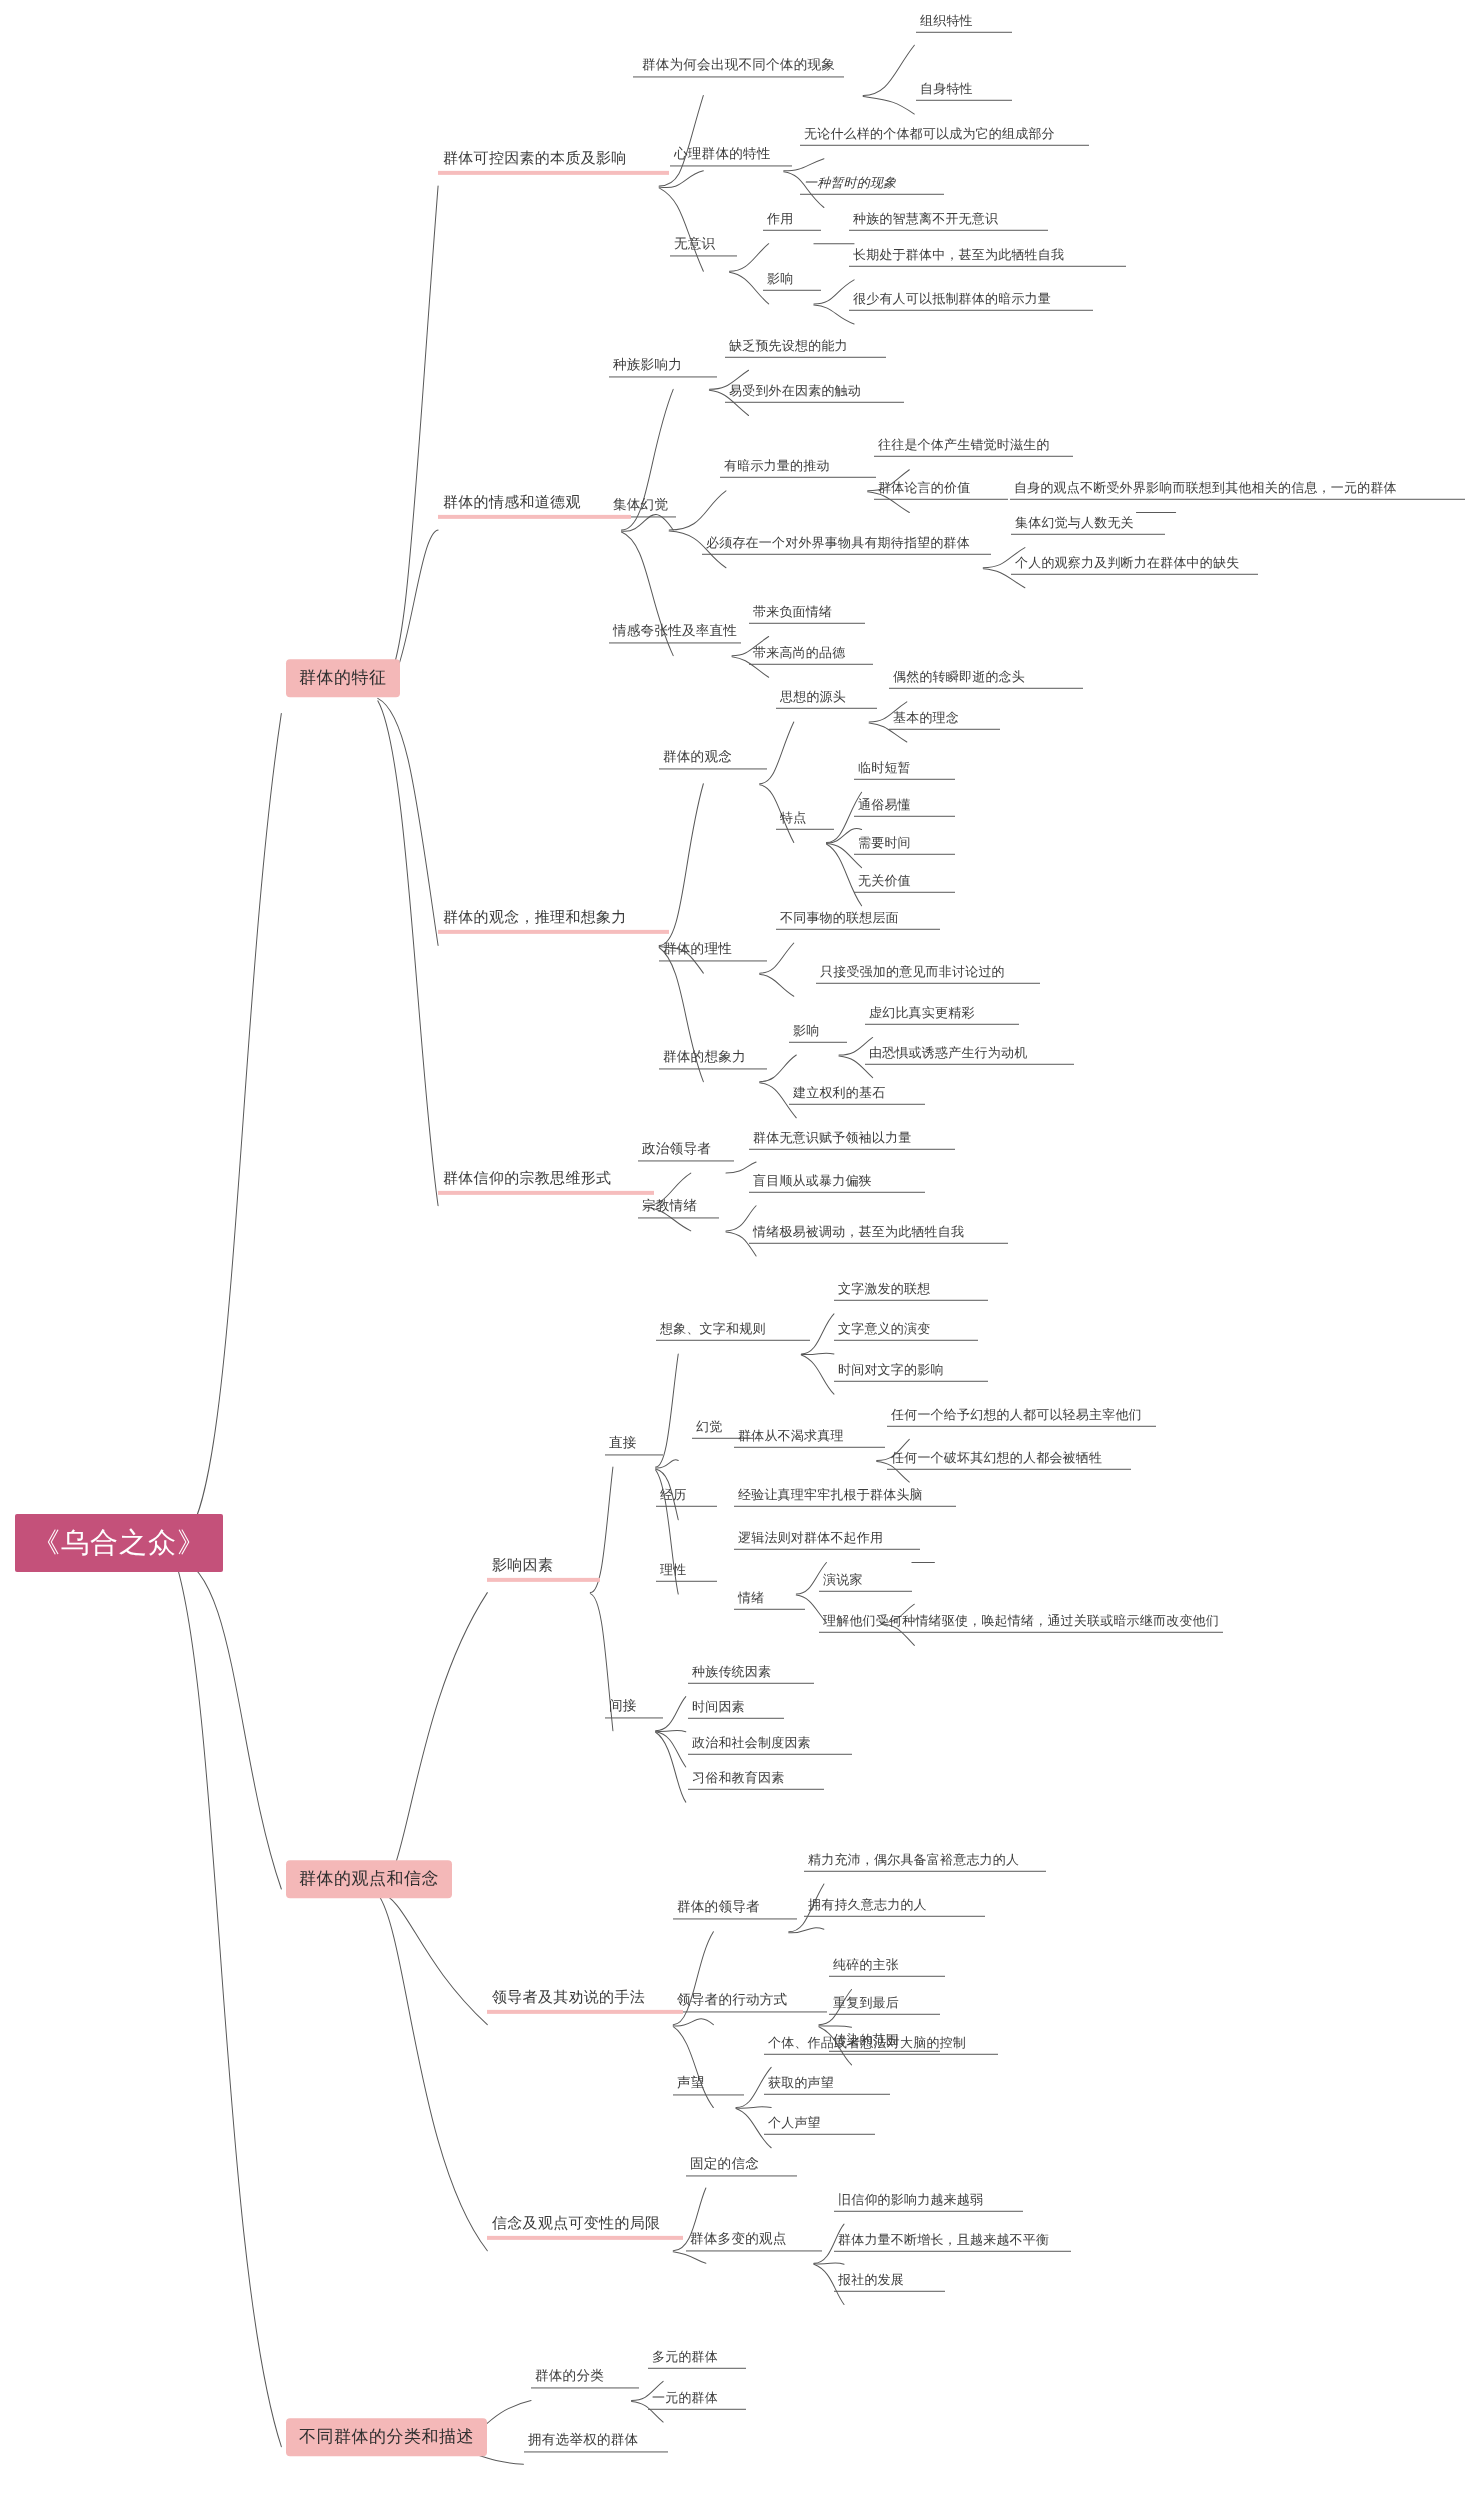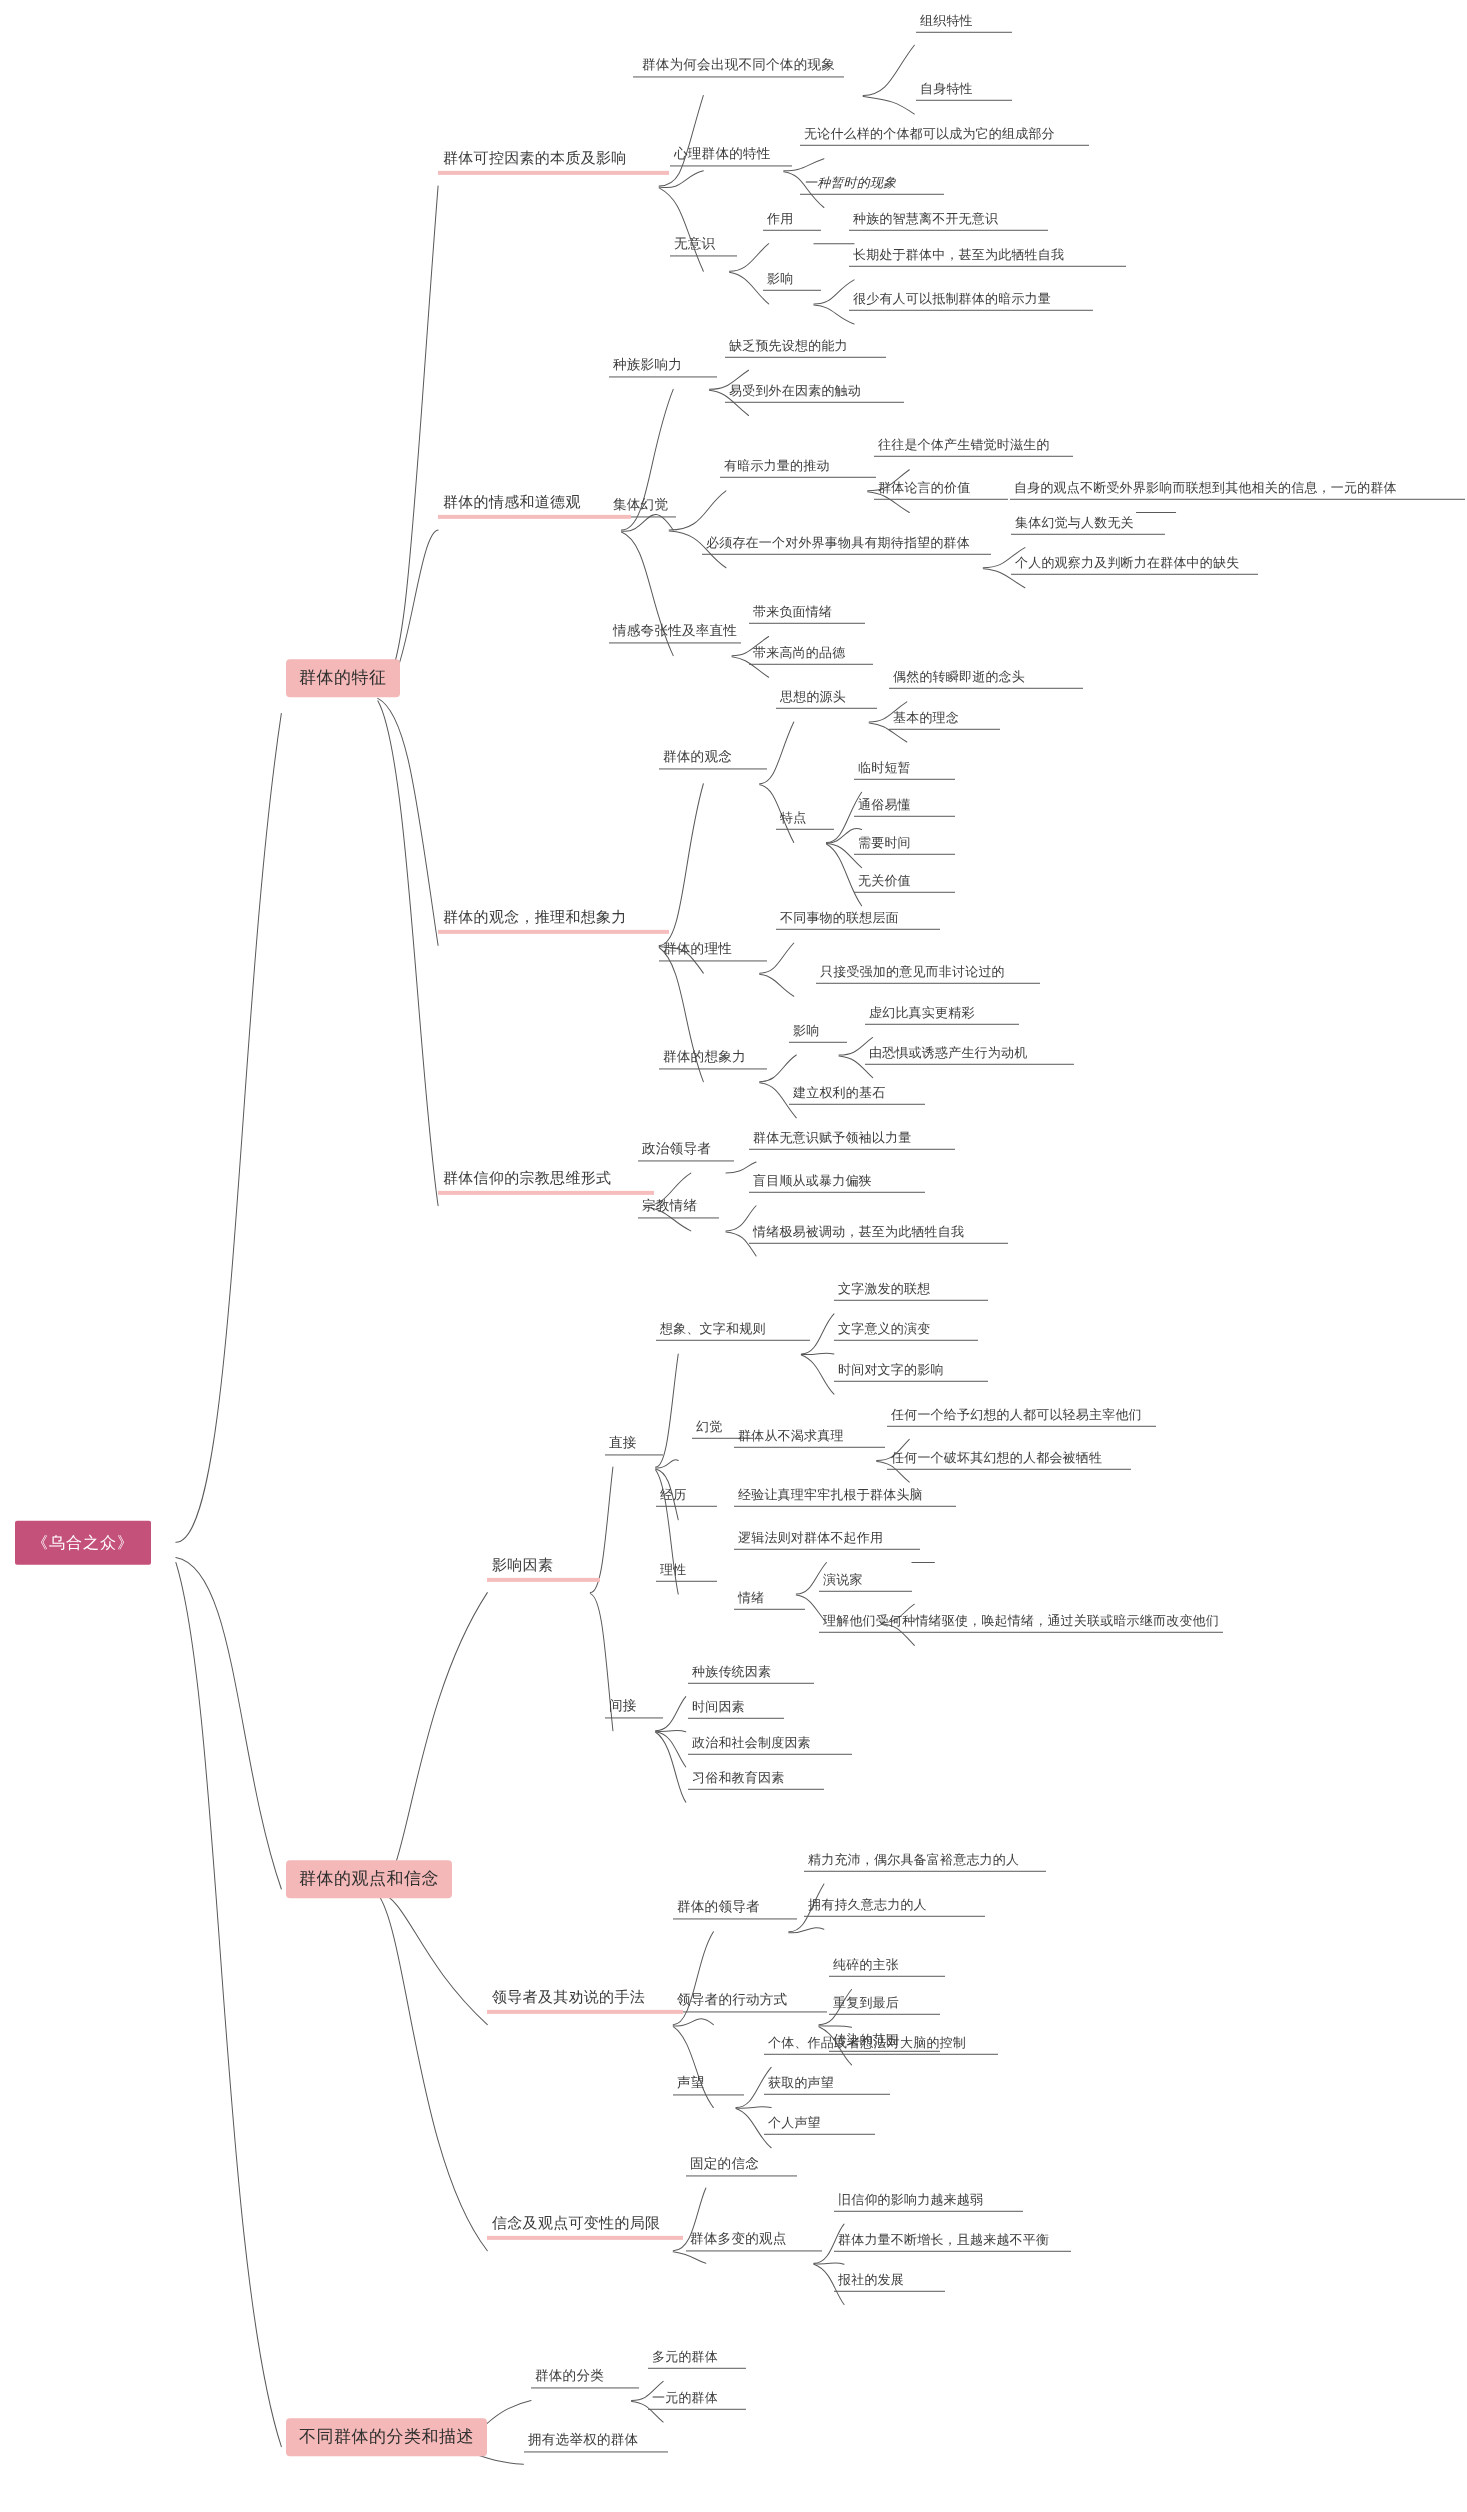--- a/index.html
+++ b/index.html
@@ -25,21 +25,21 @@
     position:absolute;
     white-space:nowrap;
     line-height:1.15;
     transform:translateY(-50%);
   }
 
   
   .root{
     background:#c4517a;
     color:#ffffff;
-    font-size:16px;
+    font-size:28px;
     padding:13px 17px;
     border-radius:2px;
     letter-spacing:1px;
   }
 
   
   .lv1{
     background:#f4b8b8;
     color:#2f2f2f;
     font-size:17px;

